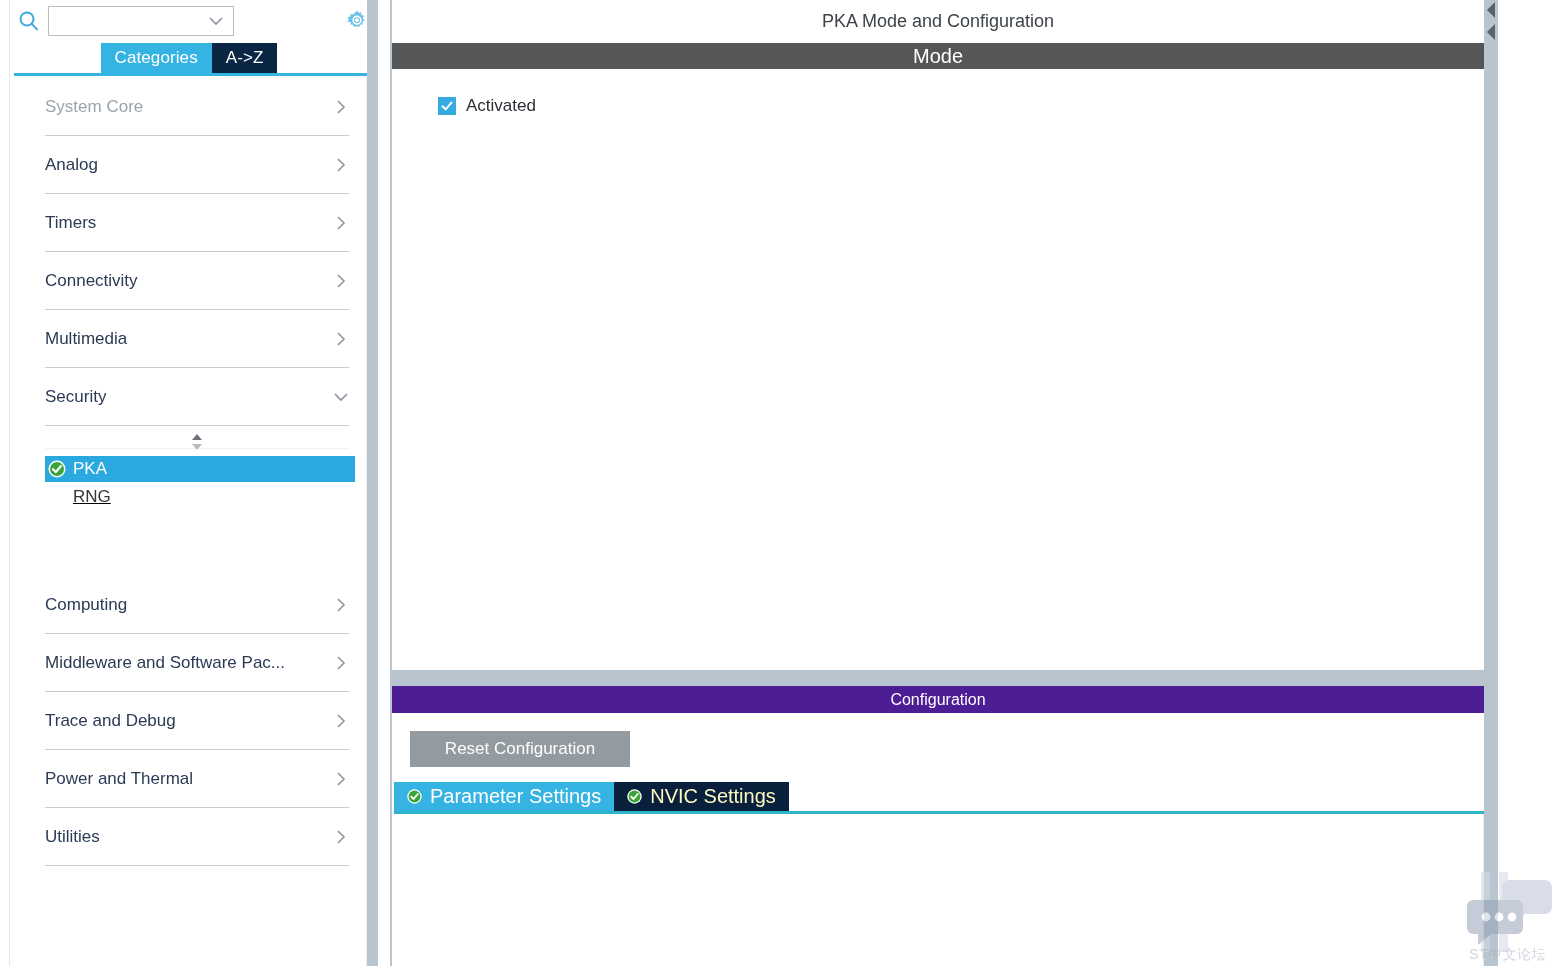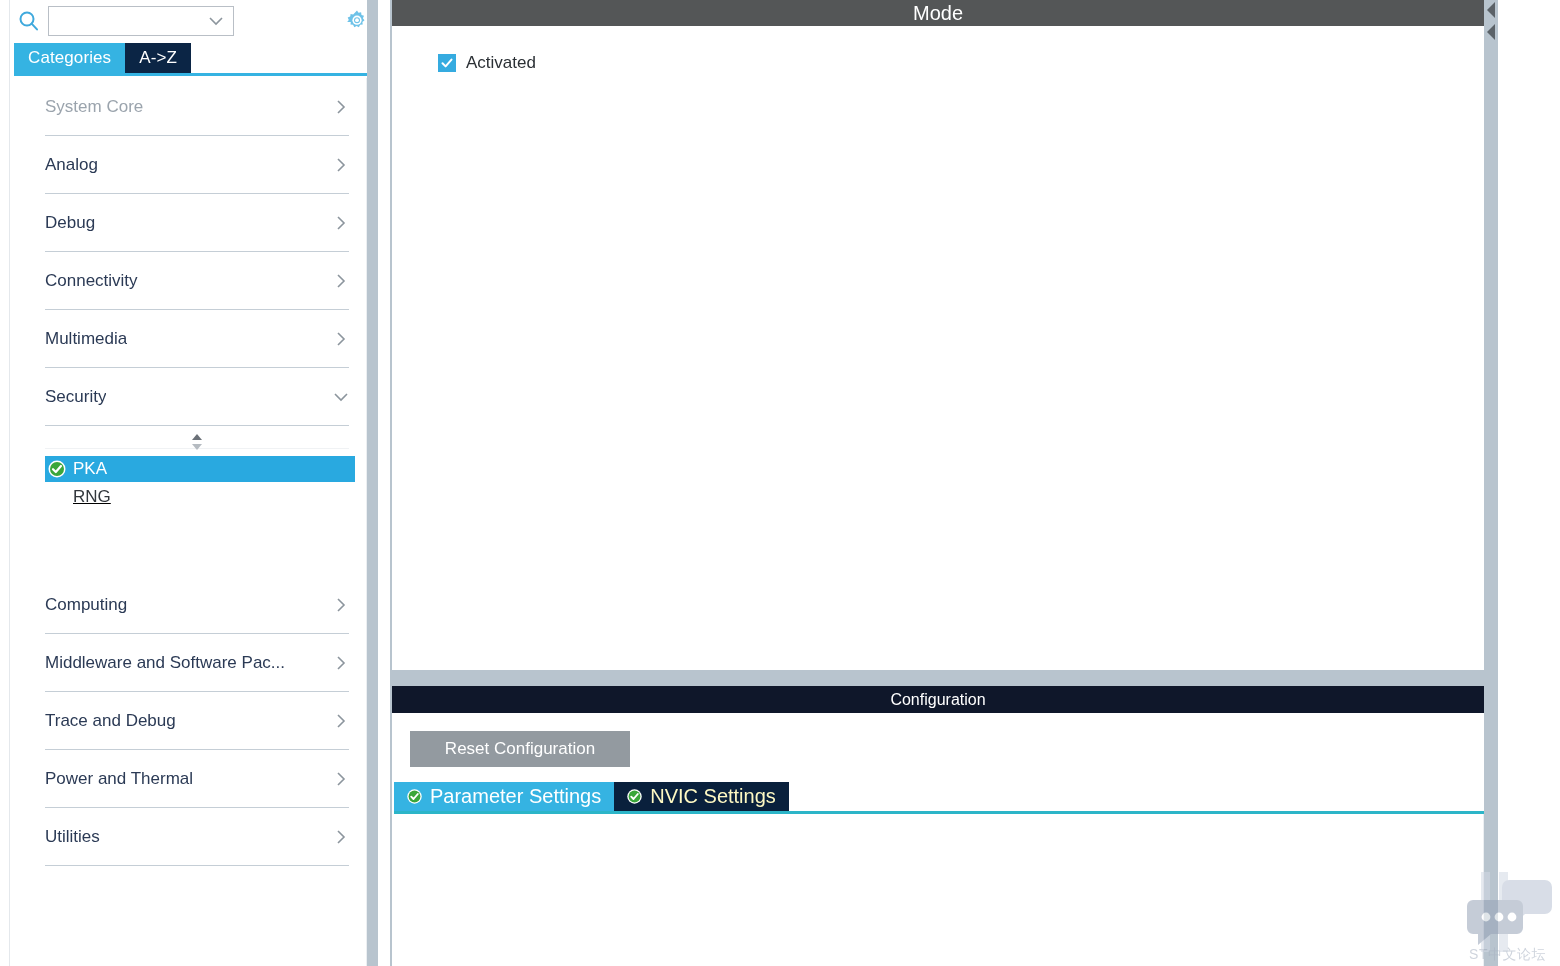--- a/index.html
+++ b/index.html
@@ -72,20 +72,21 @@
     display: flex; align-items: center; justify-content: center;
     cursor: pointer;
   }
 
   
   #sidebar-tabs {
     position: absolute;
     left: 14px; top: 43px;
     width: 350px; height: 30px;
     display: flex;
+    justify-content: center;
   }
   .side-tab {
     height: 30px;
     display: flex; align-items: center; justify-content: center;
     font-size: 17px;
     padding: 0 14px;
     cursor: pointer;
     letter-spacing: 0.1px;
   }
   .side-tab.active { background: #35b3e2; color: #ffffff; }
@@ -240,21 +241,21 @@
   
   #config-panel {
     position: absolute;
     left: 12px; top: 686px;
     width: 1094px; height: 280px;
     background: #ffffff;
     border-left: 2px solid #b8c4ce;
   }
   #config-header {
     height: 27px;
-    background: #0f172a;
+    background: #4c1d95;
     color: #ffffff;
     display: flex; align-items: center; justify-content: center;
     font-size: 16px;
   }
   #reset-btn {
     position: absolute;
     left: 18px; top: 45px;
     width: 220px; height: 36px;
     background: #939aa0;
     color: #ffffff;
@@ -391,21 +392,21 @@
       </div>
 
       <div class="cat-row">
         <span class="cat-label">Analog</span>
         <svg class="cat-chevron" viewBox="0 0 16 20">
           <polyline points="5,4 11,10 5,16" fill="none" stroke="#8c959d" stroke-width="1.6"></polyline>
         </svg>
       </div>
 
       <div class="cat-row">
-        <span class="cat-label">Debug</span>
+        <span class="cat-label">Timers</span>
         <svg class="cat-chevron" viewBox="0 0 16 20">
           <polyline points="5,4 11,10 5,16" fill="none" stroke="#8c959d" stroke-width="1.6"></polyline>
         </svg>
       </div>
 
       <div class="cat-row">
         <span class="cat-label">Connectivity</span>
         <svg class="cat-chevron" viewBox="0 0 16 20">
           <polyline points="5,4 11,10 5,16" fill="none" stroke="#8c959d" stroke-width="1.6"></polyline>
         </svg>
@@ -485,20 +486,21 @@
       </div>
 
     </div>
 
     <div id="sidebar-gutter"></div>
   </div>
 
   <div id="main">
 
     <div id="mode-panel">
+      <div id="mode-title">PKA Mode and Configuration</div>
       <div id="mode-header">Mode</div>
       <div id="mode-body">
         <div id="activated-row">
           <span class="cb">
             <svg width="14" height="14" viewBox="0 0 14 14">
               <polyline points="2.5,7.2 5.6,10.4 11.5,3.6" fill="none" stroke="#ffffff" stroke-width="2" stroke-linecap="round" stroke-linejoin="round"></polyline>
             </svg>
           </span>
           <span id="activated-label">Activated</span>
         </div>

